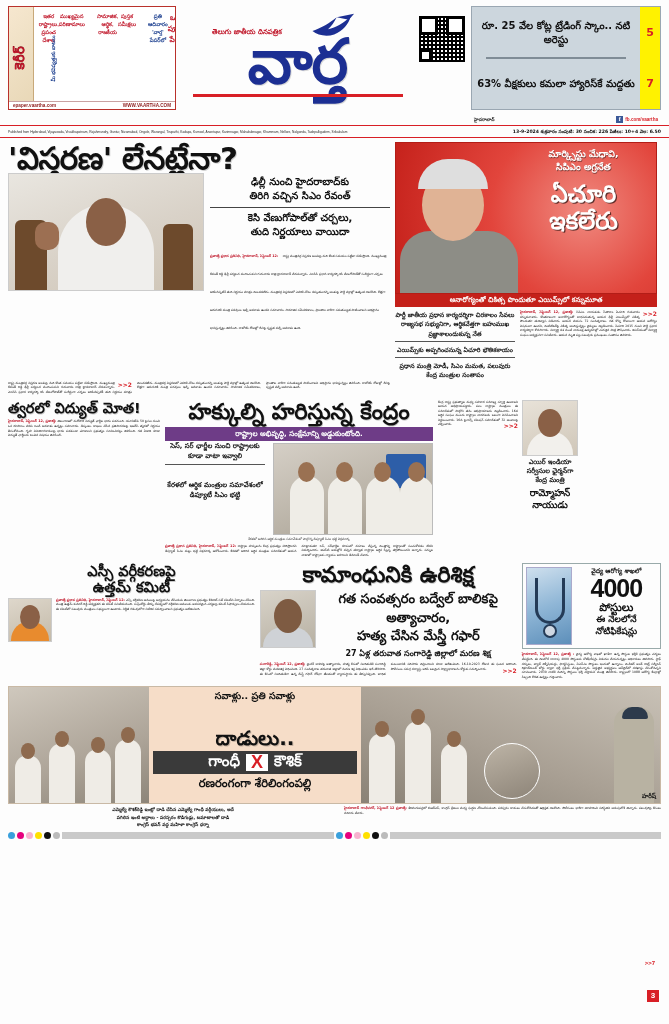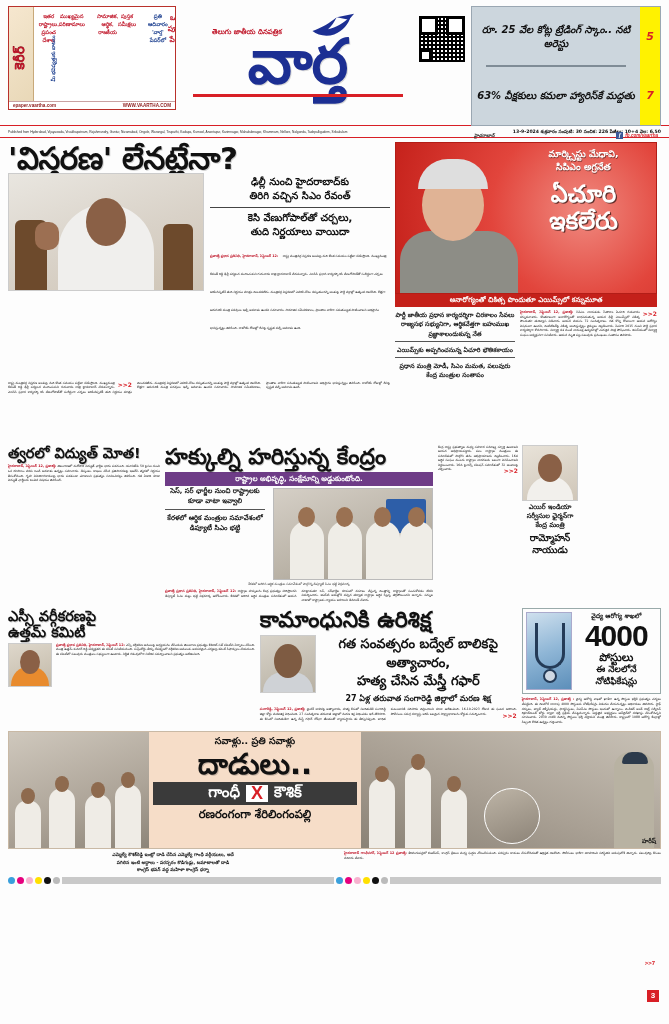--- a/index.html
+++ b/index.html
@@ -124,26 +124,25 @@
   .qr::before, .qr::after, .qr i {
     content: ""; position: absolute; width: 13px; height: 13px;
     border: 3px solid #000; background: #fff;
   }
   .qr::before { top: 0; left: 0; }
   .qr::after { top: 0; right: 0; }
   .qr i { bottom: 0; left: 0; }
 
   
   .topnews {
-    width: 190px; height: 120px;
+    width: 190px; height: 104px;
     display: flex;
     border: 1px solid #9aa7b2;
     background: #ccd6dd;
     position: relative;
-    font-style: italic;
   }
   .topnews-main { flex: 1; display: flex; flex-direction: column; padding: 3px 4px; }
   .tn-item {
     flex: 1; display: flex; flex-direction: column; align-items: center; justify-content: center;
     text-align: center;
   }
   .tn-text { font-size: 10px; font-weight: bold; color: #111; line-height: 1.35; }
   .tn-div { height: 1.2px; background: #7f8c96; margin: 2px 10px; }
   .topnews-pages {
     width: 20px; background: #fff200;
@@ -272,31 +271,31 @@
   .yb.sep { border-top: .7px solid #555; margin-top: 3px; padding-top: 3px; }
   .yech-text { flex: 1; }
 
   
   .jump {
     font-size: 6px; font-weight: bold; color: #d81f26;
     float: right; margin-left: 3px;
   }
 
   
-  .midband { display: flex; gap: 5px; padding: 6px 8px 0; margin-top: 45px; }
+  .midband { display: flex; gap: 5px; padding: 6px 8px 0; }
   .mb-left { width: 152px; }
   .mb-mid { width: 268px; }
   .mb-right { width: 140px; }
 
   .sec-hl {
     font-size: 14.5px; font-weight: bold; color: #111;
     line-height: 1.12; text-shadow: .7px .7px 0 rgba(0,0,0,.2);
   }
   .sec-hl.big { font-size: 22px; }
-  .sec-hl.center { }
+  .sec-hl.center { text-align: center; }
 
   .elec-row { display: flex; gap: 4px; margin-top: 2px; }
   .elec-img {
     width: 58px; height: 42px;
     background: linear-gradient(135deg,#cfe3f2 0%, #9dc3e0 50%, #6aa4cf 100%);
     border: .5px solid #9ab; position: relative; overflow: hidden;
   }
   .elec-bill {
     position: absolute; left: 6px; top: 5px; width: 28px; height: 26px;
     background: #f4f6f8; transform: rotate(-8deg); border: .5px solid #aab;
@@ -367,37 +366,37 @@
     background: linear-gradient(160deg,#cfe0ee 0%, #8fb6d6 50%, #5d8fba 100%);
     position: relative; border: .5px solid #aac; overflow: hidden; }
   .steth {
     position: absolute; left: 8px; top: 10px; width: 30px; height: 46px;
     border: 3px solid #243b57; border-top: none; border-radius: 0 0 16px 16px;
   }
   .steth-b { position: absolute; left: 16px; bottom: 6px; width: 14px; height: 14px;
     border-radius: 50%; background: #cfd8e3; border: 2.4px solid #243b57; }
   .jobs-txt { flex: 1; text-align: center; }
   .j-kick { font-size: 6.4px; font-weight: bold; color: #111; }
-  .j-num { font-size: 30px; font-weight: bold; color: #111; line-height: 1; letter-spacing: -1px; }
+  .j-num { font-size: 25px; font-weight: bold; color: #111; line-height: 1; letter-spacing: -1px; }
   .j-l1 { font-size: 11px; font-weight: bold; color: #111; line-height: 1.2; }
   .j-l2 { font-size: 9px; font-weight: bold; color: #111; line-height: 1.3; }
 
   
   .banner {
     margin: 7px 8px 0; border: .7px solid #c9b9a5;
     background: #f6ddc8; display: flex; position: relative; height: 118px;
   }
   .bn-photo-l { width: 140px; position: relative; overflow: hidden;
     background: linear-gradient(160deg,#cfc8bd 0%, #ada498 60%, #8d8579 100%); }
   .bn-photo-r { flex: 1; position: relative; overflow: hidden;
     background: linear-gradient(200deg,#c8c1b6 0%, #a9a094 55%, #8a8276 100%); }
   .bn-mid { width: 212px; padding: 3px 4px; text-align: center; }
   .bn-kick { font-size: 9.5px; font-weight: bold; color: #111; }
-  .bn-hl { font-size: 29px; font-weight: bold; color: #111; line-height: 1.05;
-    text-shadow: 1px 1px 0 rgba(0,0,0,.2); }
+  .bn-hl { font-size: 20px; font-weight: bold; color: #111; line-height: 1.05;
+    text-shadow: 1px 1px 0 rgba(0,0,0,.2); margin-top: 24px; }
   .bn-vs { display: flex; align-items: center; justify-content: center;
     background: #3a3a3a; margin-top: 2px; padding: 1px 4px; gap: 6px; }
   .bn-vs-t { font-size: 15px; font-weight: bold; color: #fff; }
   .bn-x { background: #fff; color: #d81f26; font-size: 18px; font-weight: bold;
     line-height: .95; padding: 0 5px; font-family: "Liberation Sans", sans-serif; }
   .bn-sub { font-size: 11.5px; font-weight: bold; color: #111; margin-top: 2px; }
   .bn-crowd { position: absolute; bottom: 0; width: 26px; height: 48px;
     background: #efece6; border-radius: 13px 13px 0 0; }
   .bn-crowd-h { position: absolute; width: 14px; height: 16px; border-radius: 50%; background: #8e6a4e; }
   .bn-circle {
@@ -587,21 +586,21 @@
           <div class="mp-head" style="left:24px; bottom:52px"></div>
           <div class="mp-fig" style="left:54px"></div>
           <div class="mp-head" style="left:62px; bottom:52px"></div>
           <div class="mp-fig" style="left:92px"></div>
           <div class="mp-head" style="left:100px; bottom:52px"></div>
           <div class="mp-fig" style="left:126px"></div>
           <div class="mp-head" style="left:134px; bottom:52px"></div>
         </div>
         <div class="mid-bullets">
           <div class="mid-b te">సెస్, సర్ ఛార్జీల నుంచి రాష్ట్రాలకు కూడా వాటా ఇవ్వాలి</div>
-          <div class="mid-b te" style="border-top:.7px solid #555; margin-top:3px; padding-top:3px">కేరళలో ఆర్థిక మంత్రుల సమావేశంలో డిప్యూటీ సిఎం భట్టి</div>
+          <div class="mid-b te" style="border-top:.7px solid #555; margin-top:3px; padding-top:15px">కేరళలో ఆర్థిక మంత్రుల సమావేశంలో డిప్యూటీ సిఎం భట్టి</div>
         </div>
       </div>
       <div class="photo-cap te">కేరళలో జరిగిన ఆర్థిక మంత్రుల సమావేశంలో పాల్గొన్న డిప్యూటీ సిఎం భట్టి విక్రమార్క</div>
       <div class="tiny te" style="column-count:2; column-gap:5px; margin-top:2px;">
         <span class="byline">ప్రజాశక్తి ప్రధాన ప్రతినిధి, హైదరాబాద్, సెప్టెంబర్ 12:</span>
         <span>రాష్ట్రాల హక్కులను కేంద్ర ప్రభుత్వం హరిస్తోందని డిప్యూటీ సిఎం మల్లు భట్టి విక్రమార్క ఆరోపించారు. కేరళలో జరిగిన ఆర్థిక మంత్రుల సమావేశంలో ఆయన మాట్లాడుతూ సెస్, సర్‌ఛార్జీల రూపంలో వసూలు చేస్తున్న మొత్తాన్ని రాష్ట్రాలతో పంచుకోవడం లేదని విమర్శించారు. జిఎస్‌టి అమల్లోకి వచ్చిన తర్వాత రాష్ట్రాల ఆర్థిక స్వేచ్ఛ తగ్గిపోయిందని అన్నారు. పన్నుల వాటాలో రాష్ట్రాలకు న్యాయం జరగాలని డిమాండ్ చేశారు.</span>
       </div>
     </div>
 
     <div class="mb-right">

